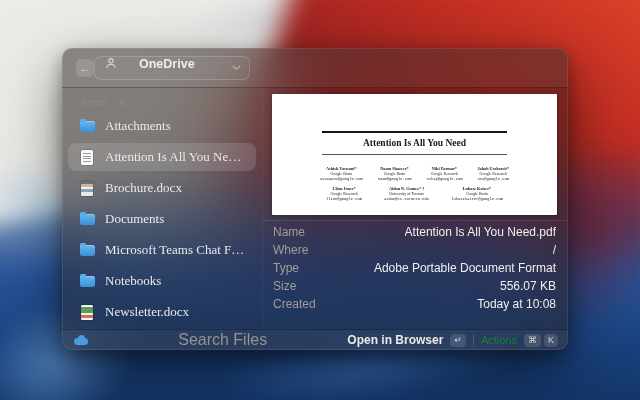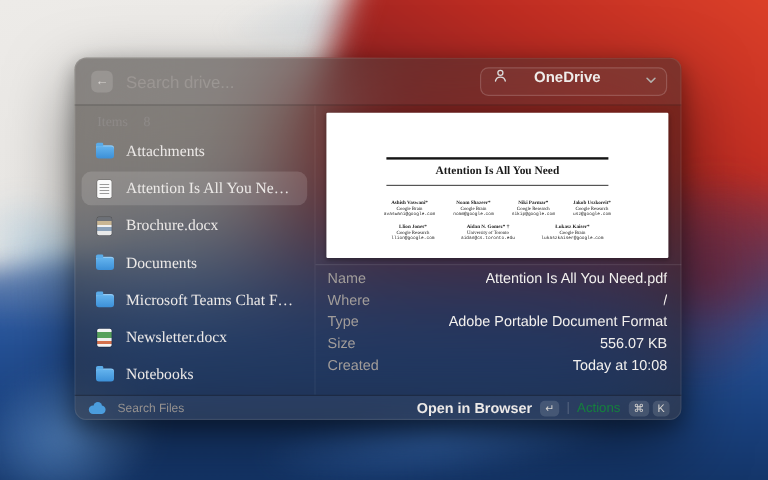--- a/index.html
+++ b/index.html
@@ -112,21 +112,21 @@
   .m-label { font-size:12px; color:#a29d9a; flex:0 0 auto; }
   .m-value { font-size:12px; color:#f2f0ee; font-weight:500; text-align:right; white-space:nowrap;
     overflow:hidden; text-overflow:ellipsis; }
 
   
   .statusbar { flex:0 0 21px; height:21px; display:flex; align-items:center; padding:0 10px 0 12px;
     background:rgba(255,255,255,.045); border-top:1px solid rgba(0,0,0,.3); }
   .cloud { position:relative; width:14px; height:7px; border-radius:4px; background:#4b9ddd; margin-top:2px; }
   .cloud::before { content:""; position:absolute; left:3.5px; top:-3px; width:7px; height:7px;
     border-radius:50%; background:#4b9ddd; }
-  .sb-cmd { margin-left:10px; font-size:10px; color:#969290; flex:1; }
+  .sb-cmd { margin-left:10px; font-size:16px; color:#969290; flex:1;text-align:center; }
   .sb-right { display:flex; align-items:center; gap:7px; }
   .sb-primary { font-size:12px; font-weight:bold; color:#ece9e7; }
   .key-badge { min-width:14px; height:13px; padding:0 4px; border-radius:4px;
     background:rgba(255,255,255,.13); color:#d8d5d2; font-size:9px; display:flex;
     align-items:center; justify-content:center; }
   .sb-sep { width:1px; height:10px; background:rgba(255,255,255,.18); }
   .sb-actions { font-size:11px; color:#15803d; }
   .kgroup { display:flex; gap:3px; }
 </style>
 </head>
@@ -144,21 +144,20 @@
     <div class="wp-swirl"></div>
     <div class="wp-blhl"></div>
   </div>
 
   <div class="window">
 
     <div class="topbar">
       <div class="back-btn">
         <span>←</span>
       </div>
-      <input class="search-input" type="text" placeholder="Search drive..." style="">
       <div class="drive-dd">
         <span class="icw">
           <svg width="12" height="12" viewBox="0 0 12 12">
             <circle cx="6" cy="3.7" r="2.1" fill="none" stroke="#dcdcdc" stroke-width="1.1"></circle>
             <path d="M1.9 10.5c.5-2.2 2.1-3.3 4.1-3.3s3.6 1.1 4.1 3.3" fill="none" stroke="#dcdcdc" stroke-width="1.1" stroke-linecap="round"></path>
           </svg>
         </span>
         <span class="dd-label">OneDrive</span>
         <span>
           <svg width="9" height="6" viewBox="0 0 9 6">
@@ -206,30 +205,30 @@
 
         <div class="side-item">
           <span class="icw">
               <span class="ic-folder"></span>
             </span>
           <span class="s-label">Microsoft Teams Chat Files</span>
         </div>
 
         <div class="side-item">
           <span class="icw">
+              <span class="ic-folder"></span>
+            </span>
+          <span class="s-label">Notebooks</span>
+        </div>
+
+        <div class="side-item">
+          <span class="icw">
               <span class="ic-doc2"></span>
             </span>
           <span class="s-label">Newsletter.docx</span>
-        </div>
-
-        <div class="side-item">
-          <span class="icw">
-              <span class="ic-folder"></span>
-            </span>
-          <span class="s-label">Notebooks</span>
         </div>
       </div>
 
       <div class="preview">
 
         <div class="page">
           <div class="rule-thick"></div>
           <div class="paper-title">Attention Is All You Need</div>
           <div class="rule-thin"></div>
           <div class="authors">

